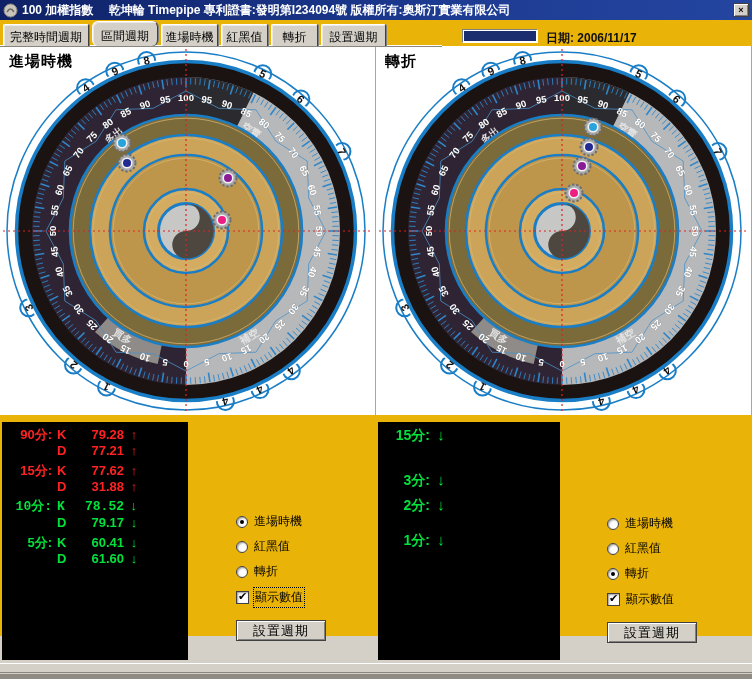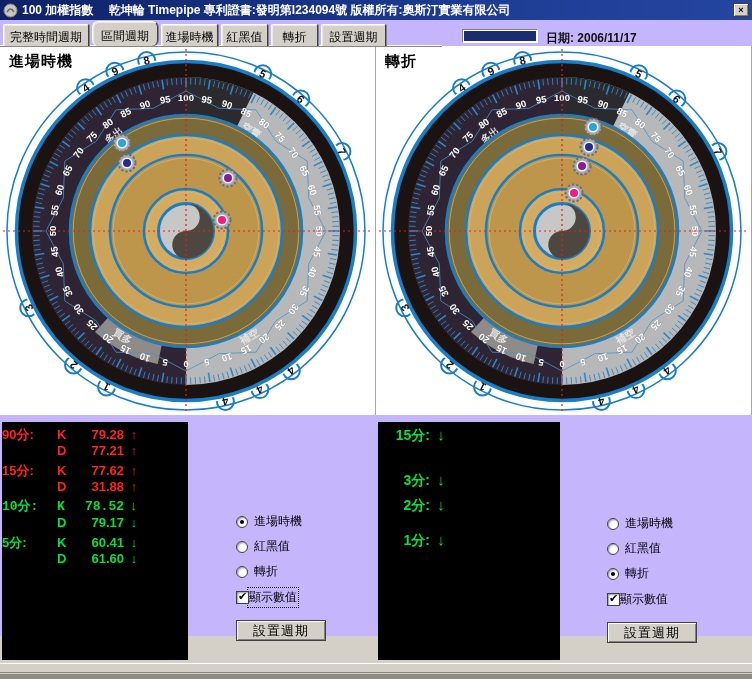--- a/index.html
+++ b/index.html
@@ -1,18 +1,18 @@
 <!DOCTYPE html>
 <html><head>
 <meta charset="utf-8">
 <style>
 *{margin:0;padding:0;box-sizing:border-box}
 html,body{width:752px;height:679px}
 body{font-family:"Liberation Sans","DejaVu Sans",sans-serif;background:#d4d0c8;overflow:hidden}
-#win{position:relative;width:752px;height:636px;background:#c4b5fd}
+#win{position:relative;width:752px;height:636px;background:#eab308}
 
 .titlebar{position:absolute;left:0;top:0;width:752px;height:20px;background:linear-gradient(90deg,#0e2166,#1d3b92 60%,#2445a0);display:flex;align-items:center;padding:0 3px;gap:4px}
 .app-icon{width:15px;height:15px;flex:none}
 .title-text{color:#fff;font-size:12px;font-weight:bold;white-space:nowrap;overflow:hidden}
 .close-btn{margin-left:auto;width:16px;height:14px;background:#d4d0c8;border:1px solid #404040;box-shadow:inset 1px 1px 0 #fff,inset -1px -1px 0 #808080;font-size:9px;font-weight:bold;line-height:11px;text-align:center;font-family:inherit;cursor:default}
 
 .tabbar{position:absolute;left:0;top:21px;width:752px;height:25px}
 .tab{position:absolute;top:3px;height:22px;background:#d4d0c8;border:1px solid;border-color:#fff #404040 #d4d0c8 #fff;border-bottom:none;border-radius:2px 2px 0 0;box-shadow:inset 1px 1px 0 #eceae6,1px 0 0 #808080;font-size:12px;text-align:center;padding-top:4px;z-index:2}
 .tab.active{top:0;height:25px;padding-top:6px;z-index:4;font-weight:normal}
 .tabline{position:absolute;left:0;top:24px;width:442px;height:2px;border-top:1px solid #fff;border-bottom:1px solid #8a867e;z-index:1}
@@ -25,35 +25,35 @@
 #dialwrap0{left:0;border-right:1px solid #aaa69e}
 #dialwrap1{left:376px;border-right:1px solid #aaa69e}
 .dial-header{position:absolute;left:9px;top:6px;font-size:15px;font-weight:bold;letter-spacing:1px;z-index:5;color:#000}
 svg.dial{position:absolute;left:0;top:0}
 
 .blackpanel{position:absolute;top:422px;height:238px;background:#000;overflow:hidden}
 #kdpanel{left:2px;width:186px;padding-top:5px}
 #arrowpanel{left:378px;width:182px;padding-top:5px}
 .kdrow{display:flex;height:16px;align-items:center;font-weight:bold;font-size:13px;line-height:16px}
 .kdrow.gap{margin-top:4px}
-.kdrow .p{width:50px;text-align:left}
+.kdrow .p{width:50px;text-align:right}
 .kdrow .s{width:20px;padding-left:5px}
 .kdrow .v{width:52px;text-align:right}
 .kdrow .a{width:20px;text-align:center;font-size:13px}
 .arrow-row{display:flex;height:35px;align-items:flex-start;font-weight:bold;font-size:14px;line-height:16px}
 .arrow-row .p{width:52px;text-align:right}
 .arrow-row .a{width:22px;text-align:center;font-size:15px}
 
 .ctrlgroup{position:absolute;width:120px}
 #ctrl0{left:236px;top:515px}
 #ctrl1{left:607px;top:517px}
 .radio-row{display:flex;align-items:center;height:13px;margin-bottom:12px;font-size:12px;gap:6px;cursor:default}
 .radio{width:12px;height:12px;border-radius:50%;background:#fff;border:1px solid #404040;box-shadow:inset 1px 1px 2px #9a9a9a;position:relative;flex:none}
 .radio.sel::after{content:"";position:absolute;left:3px;top:3px;width:4px;height:4px;border-radius:50%;background:#000}
-.check-row{display:flex;align-items:center;height:15px;margin-top:10px;font-size:12px;cursor:default}
+.check-row{display:flex;align-items:center;height:15px;margin-top:10px;font-size:12px;gap:6px;cursor:default}
 .checkbox{width:13px;height:13px;background:#fff;border:1px solid #404040;box-shadow:inset 1px 1px 2px #9a9a9a;position:relative;flex:none}
 .checkbox.checked::after{content:"✔";position:absolute;left:1px;top:-2px;font-size:11px;font-weight:bold;color:#000}
 .focus-label{outline:1px dotted #000;outline-offset:1px}
 .push-btn{display:block;margin-top:15px;width:90px;height:21px;background:#d4d0c8;border:1px solid #404040;box-shadow:inset 1px 1px 0 #fff,inset -1px -1px 0 #808080;font-size:13px;font-family:inherit;letter-spacing:1px;cursor:default}
 
 .statusbar{position:absolute;left:0;top:663px;width:752px;height:10px;background:#d4d0c8;border-top:1px solid #fff;border-bottom:1px solid #8a867e}
 .winbottom{position:absolute;left:0;top:674px;width:752px;height:5px;background:#8f8b83}
 </style>
 </head>
 <body>

